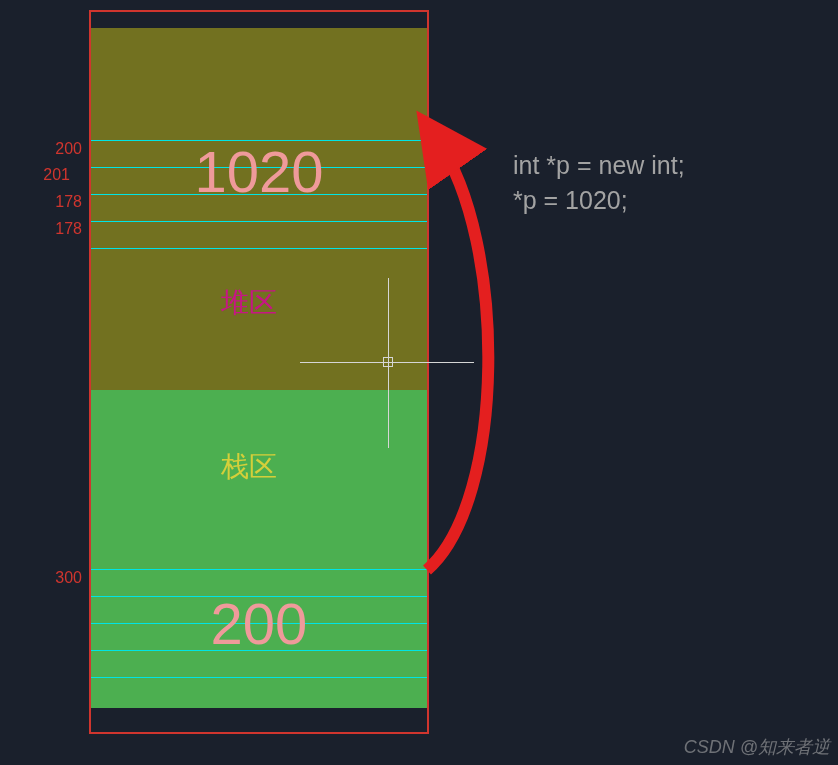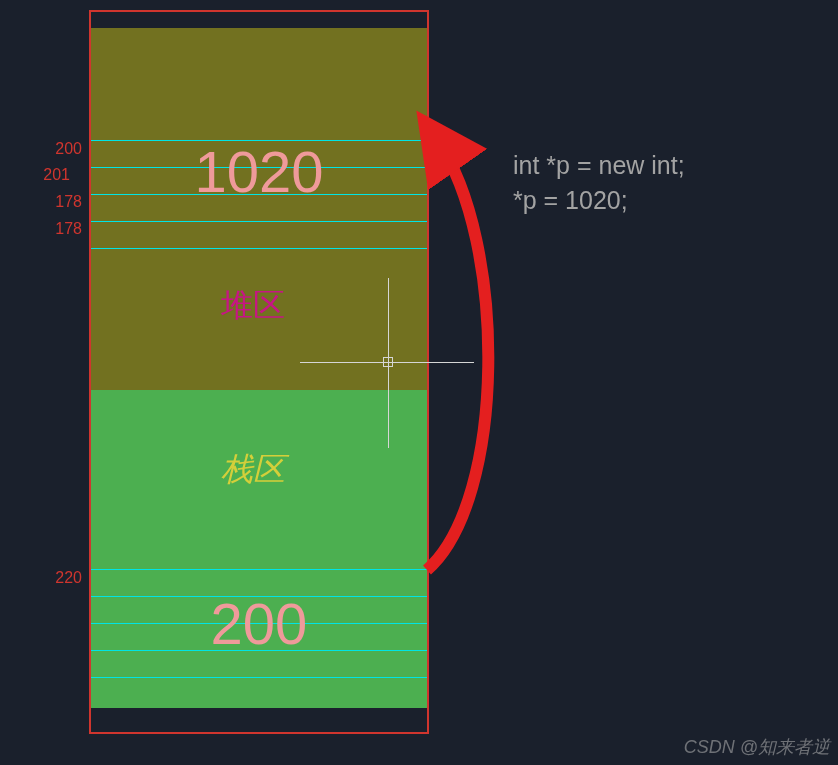--- a/index.html
+++ b/index.html
@@ -51,21 +51,21 @@
   }
   .big-value {
     position: absolute;
     color: #ef9a9a;
     font-size: 58px;
     font-weight: 500;
     text-align: center;
   }
   .region-label {
     position: absolute;
-    font-size: 32px;
+    font-size: 28px;
     font-family: "SimSun","Songti SC","Microsoft YaHei",serif;
   }
   .code-text {
     position: absolute;
     color: #a3a3a3;
     font-size: 25px;
     white-space: nowrap;
   }
   .crosshair {
     position: absolute;
@@ -123,29 +123,29 @@
   <div class="hline" style="top:557px"></div>
   <div class="hline" style="top:584px"></div>
   <div class="hline" style="top:611px"></div>
   <div class="hline" style="top:638px"></div>
   <div class="hline" style="top:665px"></div>
 
   <div class="big-value" style="top:126px; left:0; width:100%;">1020</div>
   <div class="big-value" style="top:578px; left:0; width:100%;">200</div>
 
   <div class="region-label" style="top:272px; left:130px; color:#c71585;">堆区</div>
-  <div class="region-label" style="top:436px; left:130px; color:#d4cf3a;font-style:italic;">栈区</div>
+  <div class="region-label" style="top:436px; left:130px; color:#d4cf3a;">栈区</div>
 
 </div>
 
 <div class="addr-label" style="top:140px; right:756px;">200</div>
 <div class="addr-label" style="top:166px; right:768px;">201</div>
 <div class="addr-label" style="top:193px; right:756px;">178</div>
 <div class="addr-label" style="top:220px; right:756px;">178</div>
-<div class="addr-label" style="top:569px; right:756px;">220</div>
+<div class="addr-label" style="top:569px; right:756px;">300</div>
 
 <div class="code-text" style="top:151px; left:513px;">int *p = new int;</div>
 <div class="code-text" style="top:186px; left:513px;">*p = 1020;</div>
 
 <div class="crosshair">
   <div class="cross-h" style="top:362px; left:300px; width:174px;"></div>
   <div class="cross-v" style="top:278px; left:388px; height:170px;"></div>
   <div class="cross-box" style="top:357px; left:383px;"></div>
 </div>
 

